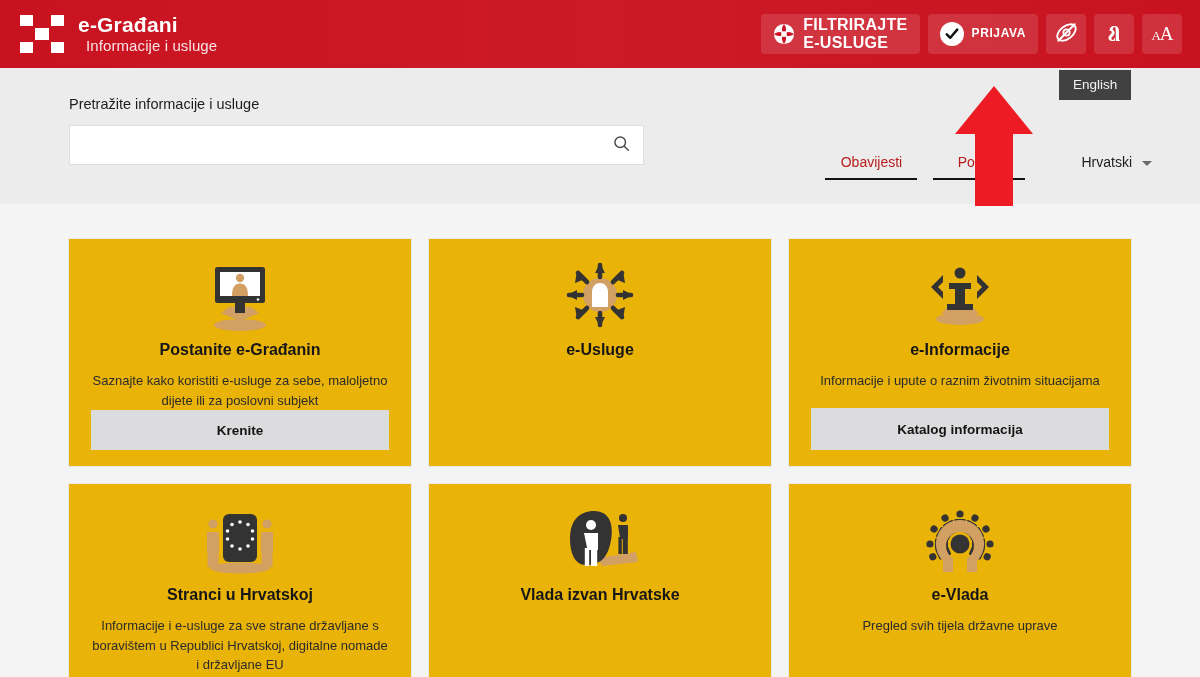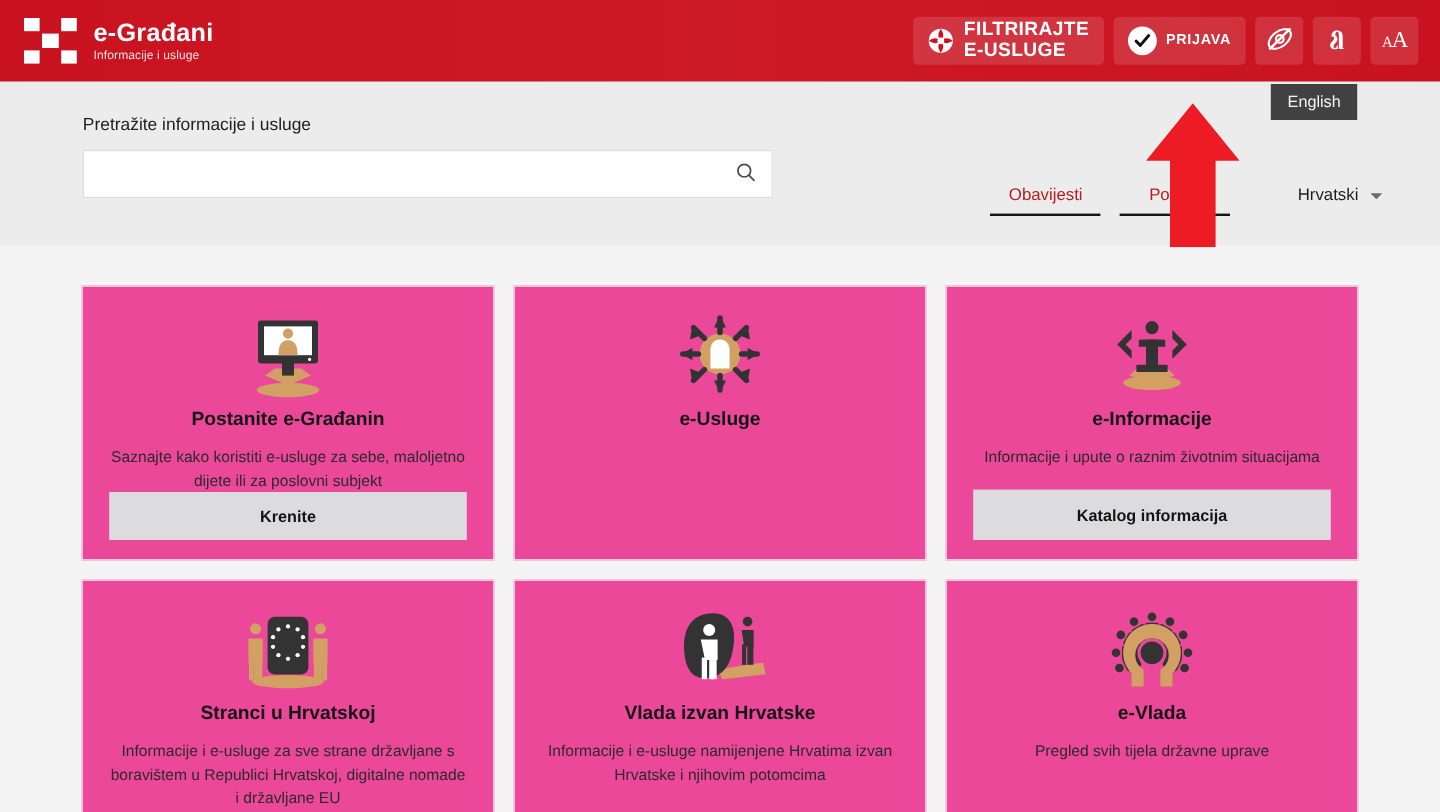--- a/index.html
+++ b/index.html
@@ -47,23 +47,24 @@
 
   .brand-text { line-height: 1.12; }
   .brand-title {
     color: #ffffff;
     font-size: 21px;
     font-weight: bold;
     letter-spacing: .2px;
   }
   .brand-sub {
     color: #fbe3e5;
-    font-size: 10px;
+    font-size: 15px;
     letter-spacing: .1px;
     margin-top: 2px;
+    margin-left: 8px;
   }
 
   .header-actions {
     margin-left: auto;
     display: flex;
     align-items: center;
     gap: 8px;
   }
 
   .hbtn {
@@ -229,21 +230,21 @@
     background: #f4f4f4;
     padding: 34px 68px 0 68px;
   }
   .card-grid {
     display: grid;
     grid-template-columns: repeat(3, 1fr);
     gap: 16px;
   }
 
   .card {
-    background: #ec4899;
+    background: #eab308;
     border: 1px solid #e8e8e8;
     padding: 22px 22px 16px;
     display: flex;
     flex-direction: column;
     align-items: center;
   }
   .card.row1 { height: 229px; }
   .card.row2 { height: 210px; }
 
   .card-icon {
@@ -494,21 +495,20 @@
           <path d="M26 27 h14 v17 h-3.5 v16 h-3.5 v-16 h-3.5 Z" fill="#ffffff"></path>
           <rect x="26.8" y="42" width="4.4" height="18" fill="#ffffff"></rect>
           <rect x="34.8" y="42" width="4.4" height="18" fill="#ffffff"></rect>
           <circle cx="65" cy="12" r="4" fill="#333333"></circle>
           <path d="M60 19 h10 v14 h-2.6 v15 h-2.6 v-15 h-2.6 Z" fill="#333333"></path>
           <rect x="60.4" y="31" width="3.4" height="17" fill="#333333"></rect>
           <rect x="66.4" y="31" width="3.4" height="17" fill="#333333"></rect>
         </svg>
       </div>
       <div class="card-title">Vlada izvan Hrvatske</div>
-      <div class="card-desc">Informacije i e-usluge namijenjene Hrvatima izvan Hrvatske i njihovim potomcima</div>
     </div>
 
     <div class="card row2">
       <div class="card-icon">
         <svg width="90" height="74" viewBox="0 0 90 74" aria-hidden="true">
           <g fill="#333333">
             <g transform="rotate(0 45 38)">
               <circle cx="45" cy="8" r="3.6"></circle>
                 <rect x="39" y="13" width="12" height="13" rx="2"></rect>
             </g>

